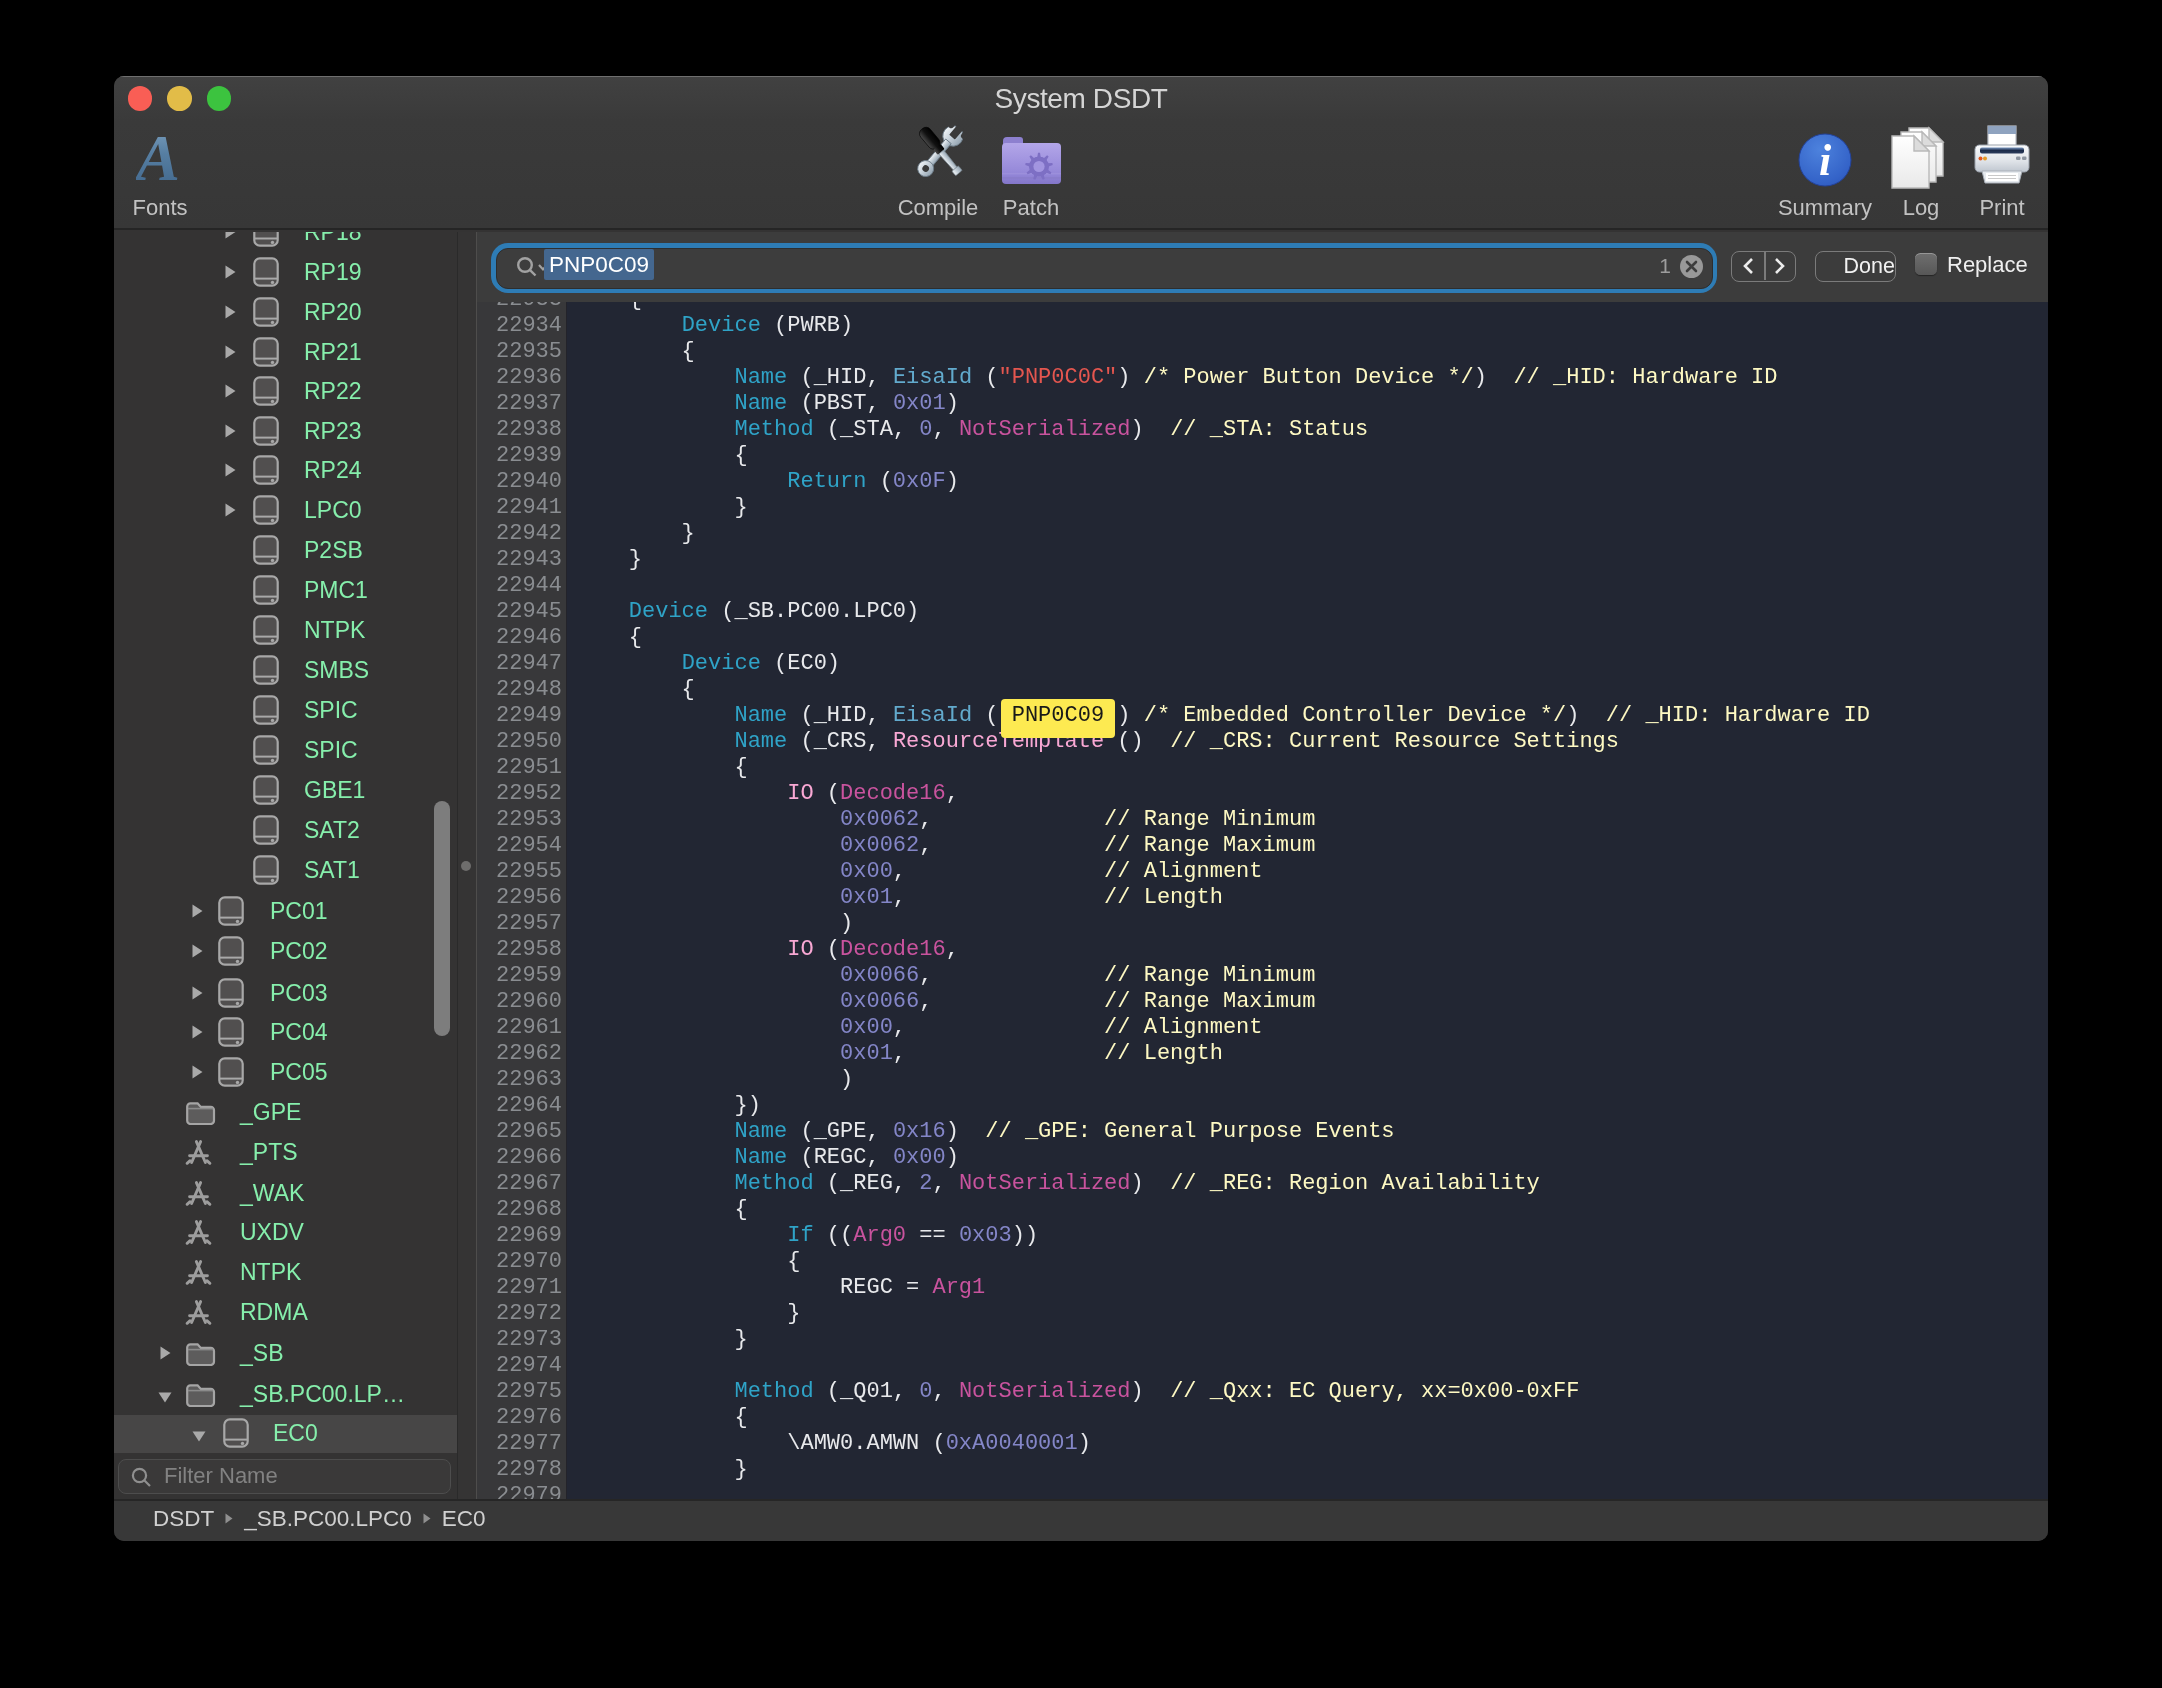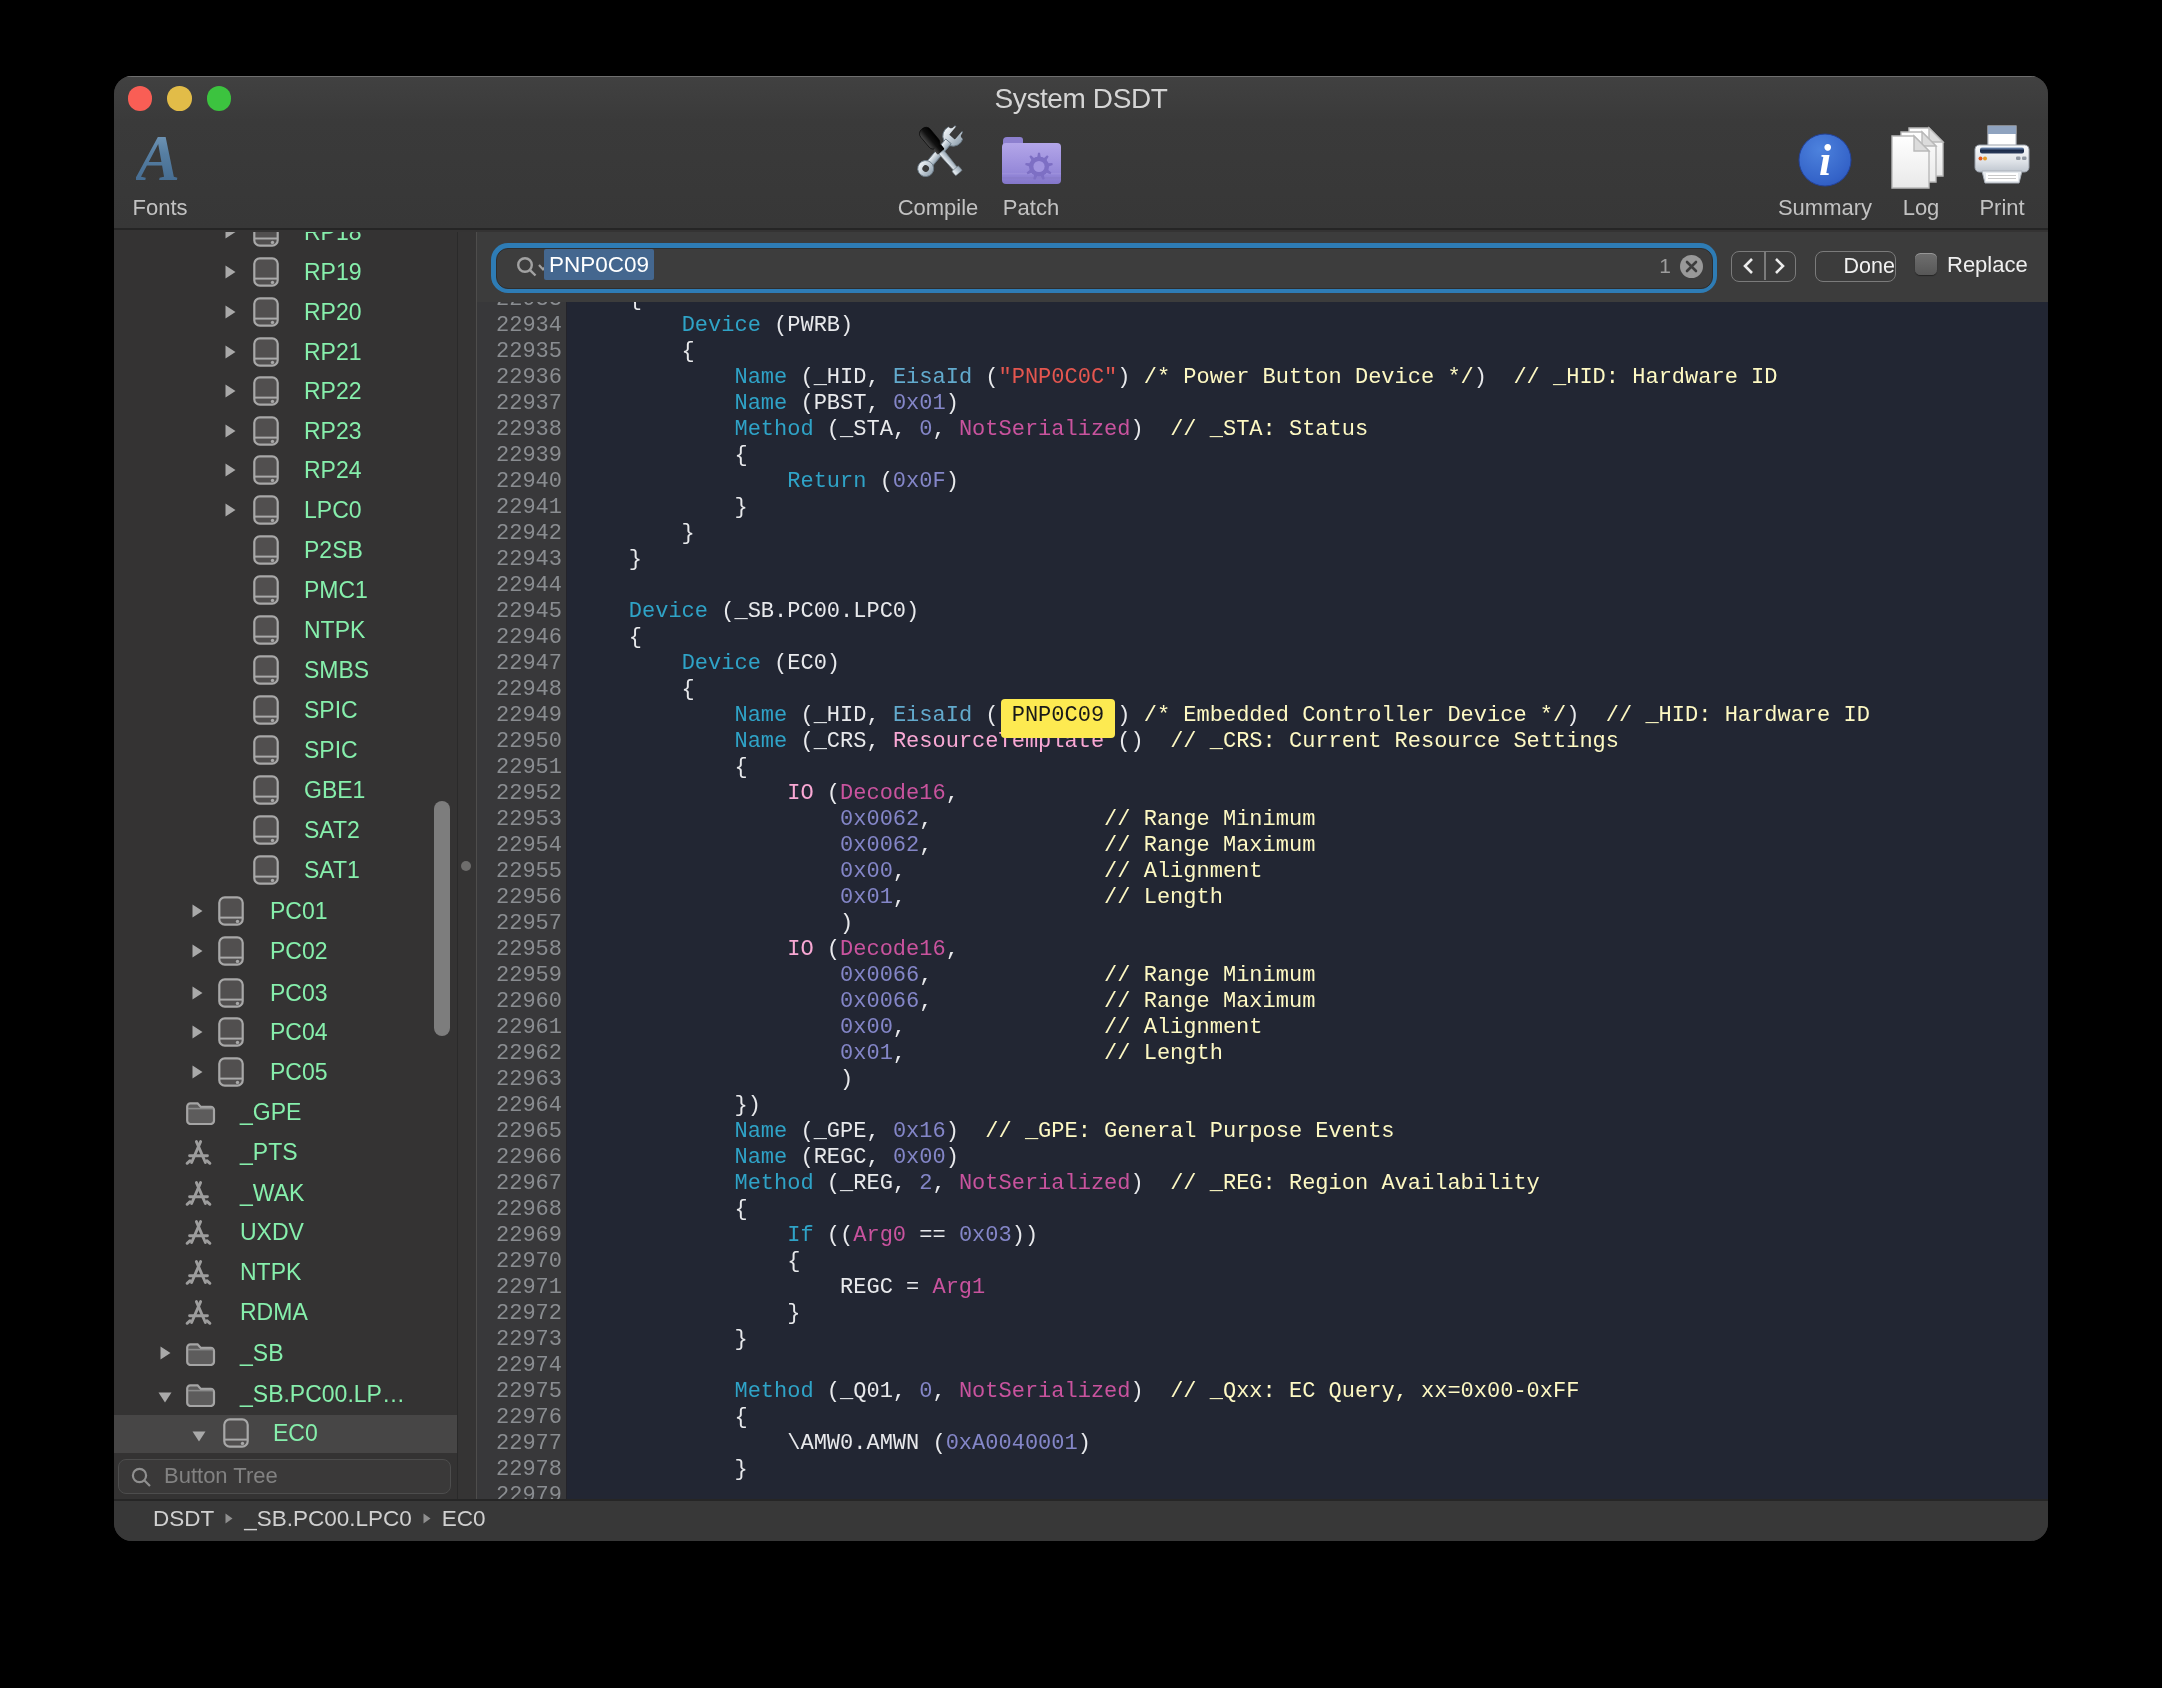--- a/index.html
+++ b/index.html
@@ -1,17 +1,17 @@
 <!DOCTYPE html>
 <html><head><meta charset="utf-8"><style>
 *{margin:0;padding:0;box-sizing:border-box;-webkit-font-smoothing:antialiased}
 html,body{width:2162px;height:1688px;background:#000;overflow:hidden}
 body{font-family:"Liberation Sans",sans-serif;position:relative}
 .abs{position:absolute}
-#win{position:absolute;left:114px;top:76px;width:1934px;height:1465px;border-radius:18px;overflow:hidden;background:#343333}
+#win{position:absolute;left:114px;top:76px;width:1934px;height:1465px;border-radius:10px;overflow:hidden;background:#343333}
 #hdr{position:absolute;left:0;top:0;width:1934px;height:154px;background:linear-gradient(#414141,#3a3a3a 30%,#373737);box-shadow:inset 0 1px 0 #6f6f6f;border-bottom:2px solid #252525}
 .tl{position:absolute;top:10px;width:24.6px;height:24.6px;border-radius:50%}
 #title{position:absolute;left:400px;right:400px;top:7px;text-align:center;font-size:28px;font-weight:500;color:#d5d5d5;letter-spacing:-0.4px}
 .tlbl{position:absolute;top:119px;transform:translateX(-50%);font-size:22px;color:#c2c2c2;white-space:nowrap}
 #side{position:absolute;left:0;top:156px;width:343px;height:1267px;background:#343333;overflow:hidden}
 .slbl{font-size:23px;font-weight:500;color:#86efac;white-space:nowrap}
 .selrow{position:absolute;left:0;top:2px;width:343px;height:38px;background:#474646}
 #split{position:absolute;left:343px;top:156px;width:20px;height:1267px;background:#353434;border-left:1px solid #2a2a2a;border-right:1px solid #4e4d4c}
 #sdot{position:absolute;left:347px;top:785px;width:10px;height:10px;border-radius:50%;background:#6e6d6c}
 #srow{position:absolute;left:363px;top:156px;width:1571px;height:70px;background:#3c3c3c}
@@ -590,21 +590,21 @@
                 \AMW0.AMWN (<span class="n">0xA0040001</span>)
             }
 </pre>
  </div>
 
  <div id="filter">
   <div class="abs" style="left:11px;top:6px"><svg width="24" height="24" viewBox="0 0 24 24" fill="none" stroke="#8f8f8f">
           <circle cx="9.5" cy="9.5" r="6.6" stroke-width="2.2"></circle>
           <line x1="14.2" y1="14.2" x2="20" y2="20" stroke-width="2.2"></line>
         </svg></div>
-  <div class="abs" style="left:45px;top:3px;font-size:22px;color:#828282">Button Tree</div>
+  <div class="abs" style="left:45px;top:3px;font-size:22px;color:#828282">Filter Name</div>
  </div>
  <div id="crumb">
       <span>DSDT</span>
       <svg width="8" height="11" viewBox="0 0 8 11">
         <polygon points="0.5,0.5 7.5,5.5 0.5,10.5" fill="#8f8f8f"></polygon>
       </svg>
       <span>_SB.PC00.LPC0</span>
       <svg width="8" height="11" viewBox="0 0 8 11">
         <polygon points="0.5,0.5 7.5,5.5 0.5,10.5" fill="#8f8f8f"></polygon>
       </svg>

